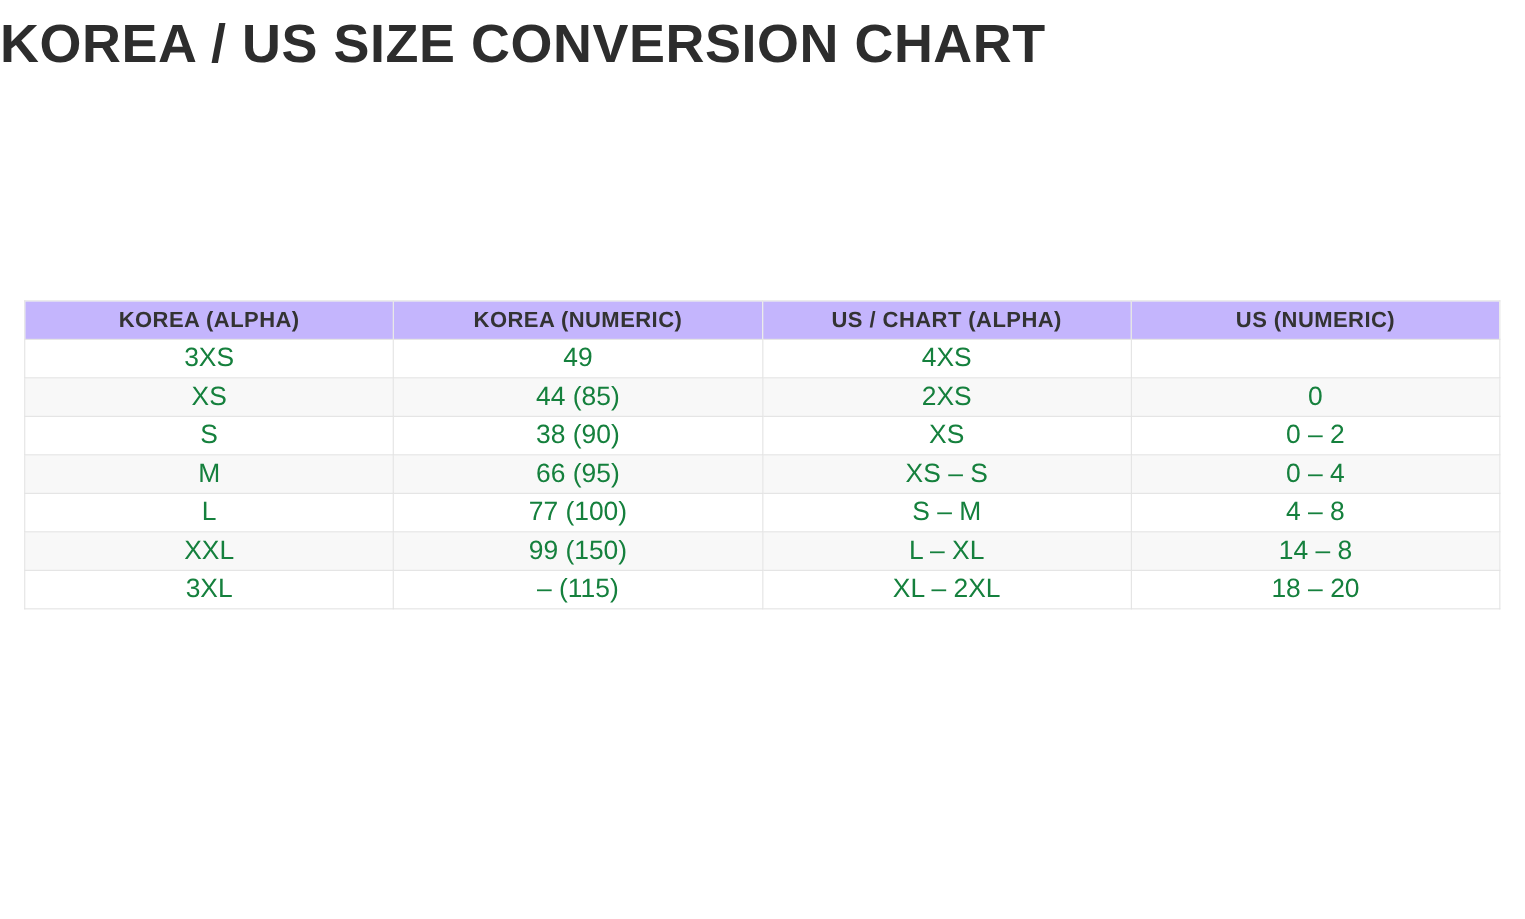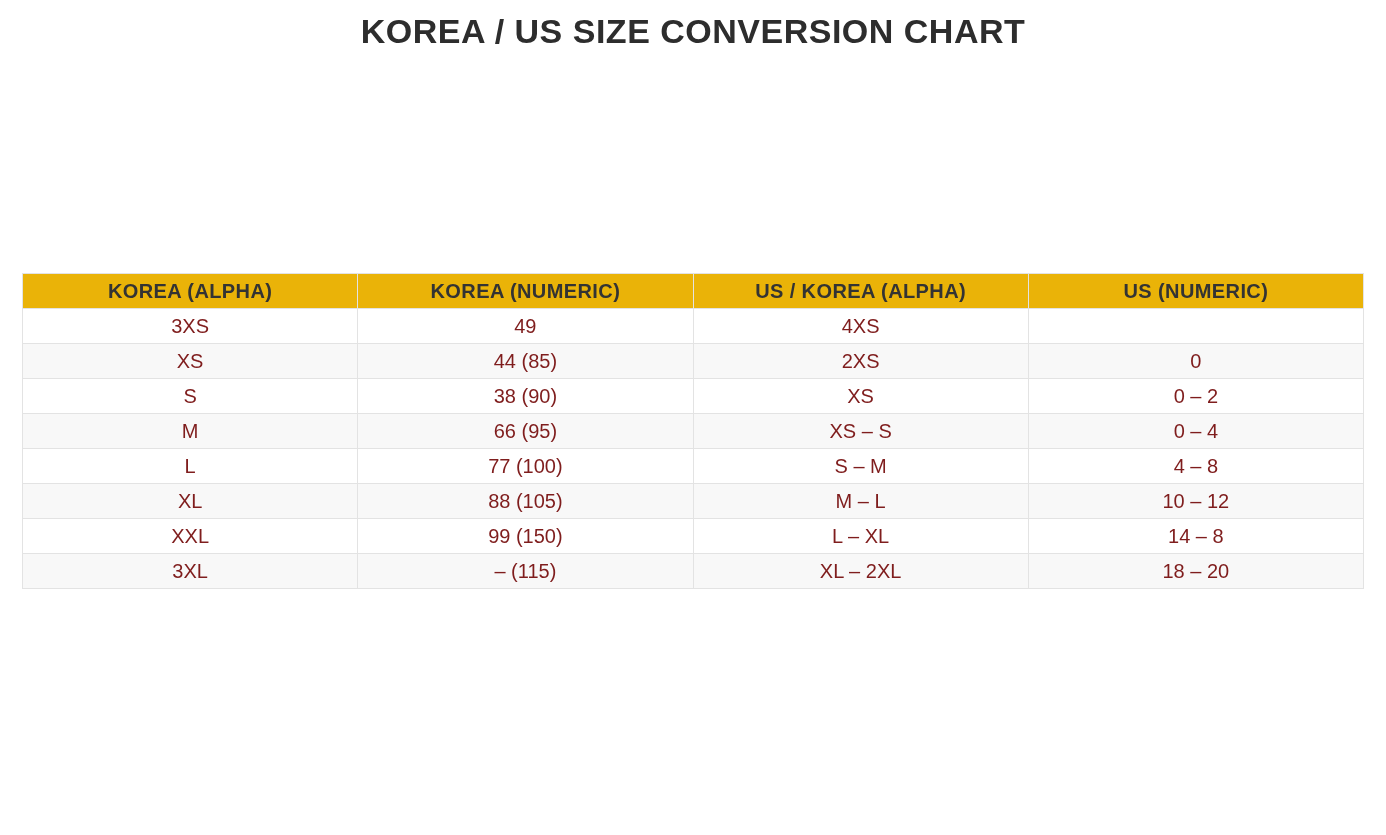--- a/index.html
+++ b/index.html
@@ -13,22 +13,21 @@
     position: relative;
     overflow: hidden;
     font-family: "Liberation Sans", sans-serif;
   }
   .title {
     position: absolute;
     top: 12px;
     left: 0;
     width: 100%;
     margin: 0;
-    text-align: center;
-    font-size: 34px;
+    font-size: 49px;
     font-weight: 800;
     letter-spacing: 0.5px;
     color: #2d2d2d;
   }
   .table-wrap {
     position: absolute;
     top: 273px;
     left: 22px;
     right: 22px;
   }
@@ -40,46 +39,46 @@
   th, td {
     height: 34px;
     border: 1px solid #e3e3e3;
     text-align: center;
     vertical-align: middle;
     padding: 0;
     overflow: hidden;
     white-space: nowrap;
   }
   th {
-    background: #eab308;
+    background: #c4b5fd;
     font-size: 20px;
     font-weight: bold;
     letter-spacing: 0.4px;
     color: #333333;
   }
   td {
-    font-size: 20px;
-    color: #7f1d1d;
+    font-size: 24px;
+    color: #15803d;
   }
   tbody tr:nth-child(odd)  { background: #ffffff; }
   tbody tr:nth-child(even) { background: #f8f8f8; }
 </style>
 </head>
 <body>
 
 <div class="page">
   <h1 class="title">KOREA / US SIZE CONVERSION CHART</h1>
 
   <div class="table-wrap">
     <table>
       <thead>
         <tr id="head-row">
             <th>KOREA (ALPHA)</th>
             <th>KOREA (NUMERIC)</th>
-            <th>US / KOREA (ALPHA)</th>
+            <th>US / CHART (ALPHA)</th>
             <th>US (NUMERIC)</th>
           </tr>
       </thead>
       <tbody id="body-rows">
           <tr>
             <td>3XS</td>
             <td>49</td>
             <td>4XS</td>
             <td></td>
           </tr>
@@ -101,26 +100,20 @@
             <td>XS – S</td>
             <td>0 – 4</td>
           </tr>
           <tr>
             <td>L</td>
             <td>77 (100)</td>
             <td>S – M</td>
             <td>4 – 8</td>
           </tr>
           <tr>
-            <td>XL</td>
-            <td>88 (105)</td>
-            <td>M – L</td>
-            <td>10 – 12</td>
-          </tr>
-          <tr>
             <td>XXL</td>
             <td>99 (150)</td>
             <td>L – XL</td>
             <td>14 – 8</td>
           </tr>
           <tr>
             <td>3XL</td>
             <td>– (115)</td>
             <td>XL – 2XL</td>
             <td>18 – 20</td>

